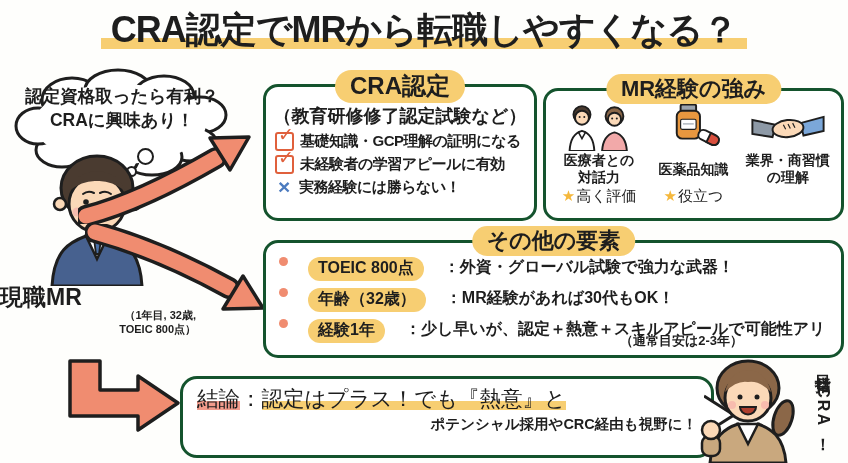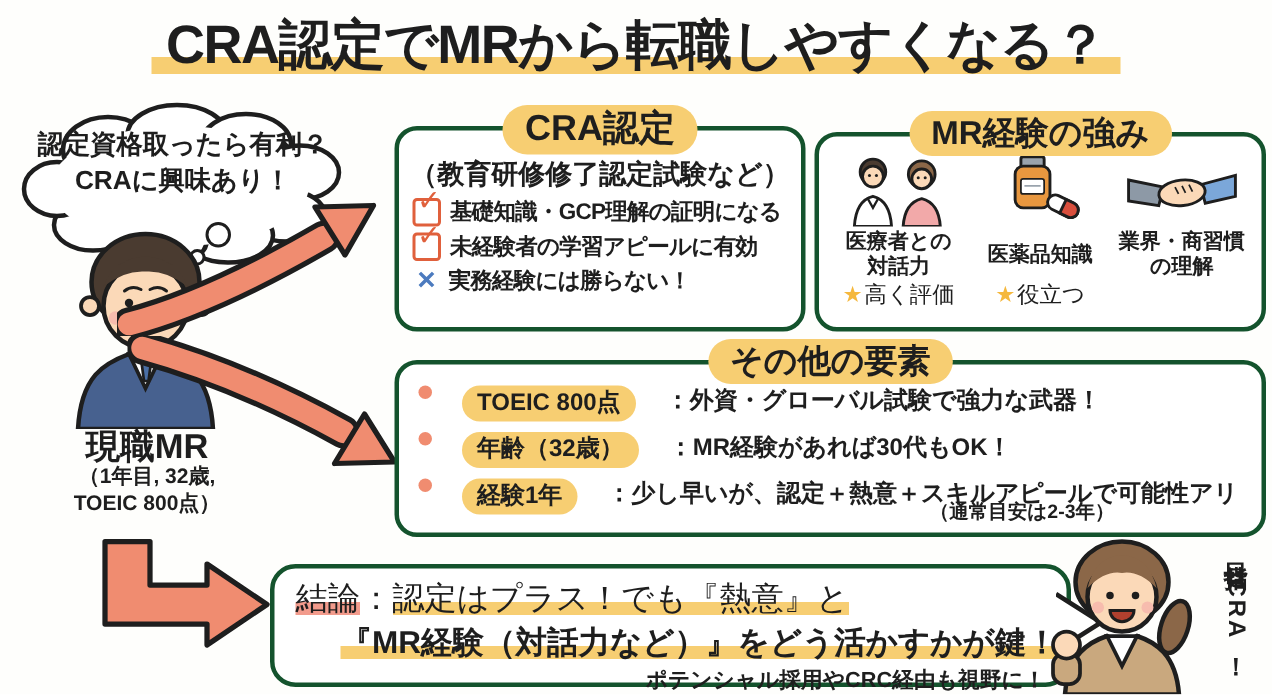--- a/index.html
+++ b/index.html
@@ -19,24 +19,24 @@
     font-size:22px;white-space:nowrap;line-height:1.2;}
   .hl-y{background-image:linear-gradient(transparent 60%,#F7CE72 60%,#F7CE72 97%,transparent 97%);}
   .hl-p{background-image:linear-gradient(transparent 60%,#F29B8C 60%,#F29B8C 97%,transparent 97%);}
   
   .thought-svg{position:absolute;left:10px;top:60px;}
   .thought-text{position:absolute;left:17px;top:84px;width:210px;text-align:center;
     font-size:17.5px;font-weight:800;line-height:1.38;white-space:nowrap;}
   .tail-dot{position:absolute;background:#fff;border:2.5px solid #1E1E1E;border-radius:50%;}
   
   .man-svg{position:absolute;left:28px;top:146px;}
-  .man-name{position:absolute;left:0;top:282px;width:196px;text-align:center;
+  .man-name{position:absolute;left:0;top:282px;width:196px;text-align:left;
     font-size:23px;font-weight:900;}
-  .man-detail{position:absolute;left:0;top:309px;width:196px;text-align:center;
-    font-size:14px;font-weight:800;line-height:1.25;}
+  .man-detail{position:absolute;left:0;top:309px;width:196px;text-align:right;
+    font-size:11px;font-weight:800;line-height:1.25;}
   
   .arrow{position:absolute;}
   
   .cra-box{left:263px;top:84px;width:268px;height:131px;}
   .cra-box .pill{font-size:24px;}
   .cra-sub{margin-top:17px;text-align:center;font-size:18px;font-weight:800;white-space:nowrap;}
   .cra-row{display:flex;align-items:center;gap:6px;padding:4px 4px 0 9px;
     font-size:15px;font-weight:800;letter-spacing:-0.5px;white-space:nowrap;}
   .checkbox{position:relative;width:15px;height:15px;border:2.5px solid #E0603C;
     border-radius:3px;flex:0 0 auto;}
@@ -241,23 +241,20 @@
         <span>：少し早いが、認定＋熱意＋スキルアピールで可能性アリ</span>
       </div>
     </div>
     <div class="other-note">（通常目安は2-3年）</div>
   </div>
 
   <div class="box conclusion-box">
     <div class="conc-line1">
       <span class="hl-p">結論</span><span>：</span><span class="hl-y">認定はプラス！でも『熱意』と</span>
     </div>
-    <div class="conc-line2">
-      <span class="hl-y">『MR経験（対話力など）』をどう活かすかが鍵！</span>
-    </div>
     <div class="conc-note">ポテンシャル採用やCRC経由も視野に！</div>
   </div>
   <svg class="conc-tail" width="34" height="46" viewBox="0 0 34 46">
     <path d="M0,4 L30,23 L0,42" fill="#fff" stroke="#1E1E1E" stroke-width="3" stroke-linejoin="round"></path>
   </svg>
 
   <svg class="woman-svg" width="124" height="107" viewBox="0 0 124 107">
     <ellipse cx="97" cy="62" rx="9" ry="18" fill="#8B6748" stroke="#1E1E1E" stroke-width="3" transform="rotate(18 97 62)"></ellipse>
     <ellipse cx="62" cy="32" rx="31" ry="27" fill="#8B6748" stroke="#1E1E1E" stroke-width="3"></ellipse>
     <circle cx="62" cy="42" r="23" fill="#FBD9B8" stroke="#1E1E1E" stroke-width="3"></circle>

